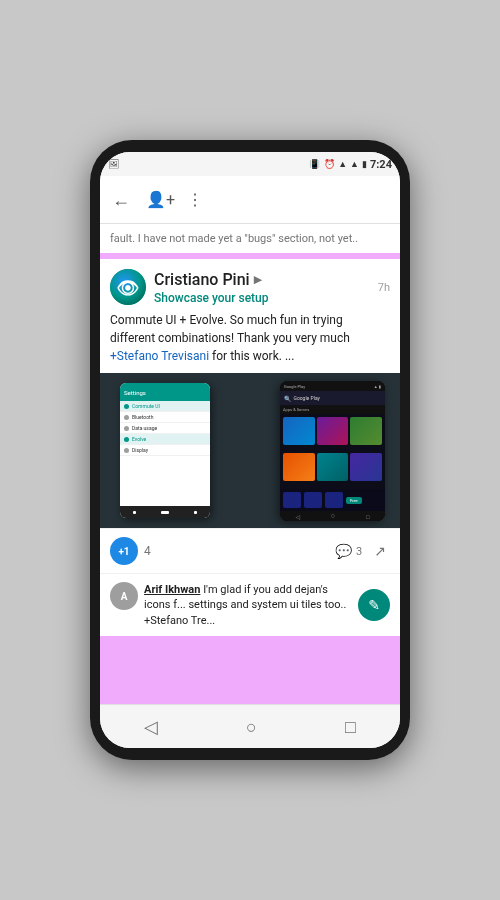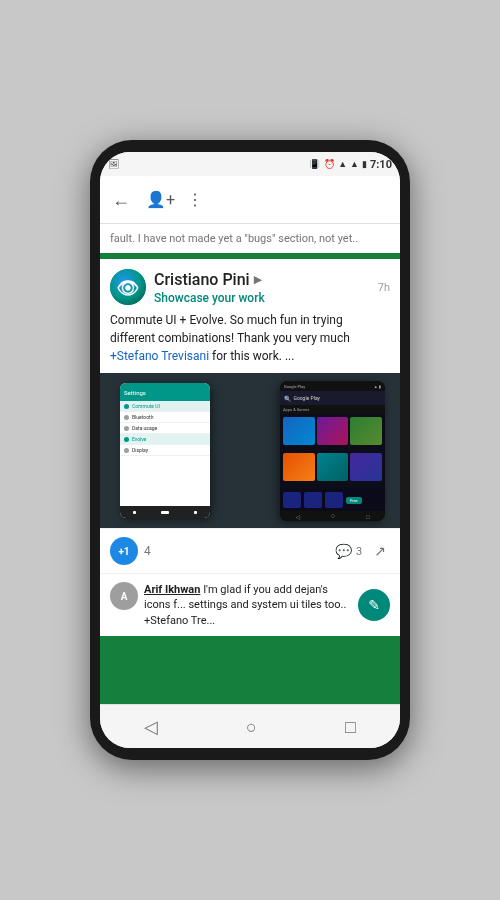--- a/index.html
+++ b/index.html
@@ -96,21 +96,21 @@
       font-size: 16px;
       color: #555;
       padding: 4px;
       cursor: pointer;
     }
 
     
     .content-area {
       flex: 1;
       overflow-y: auto;
-      background: #15803d;
+      background: #f0abfc;
     }
 
     
     .prev-post-text {
       background: #fff;
       padding: 8px 10px;
       font-size: 11px;
       color: #757575;
       margin-bottom: 6px;
       white-space: nowrap;
@@ -513,21 +513,21 @@
     <div class="status-bar">
       <div class="status-left">
         <span class="status-icon">🖼</span>
       </div>
       <div class="status-right">
         <span class="status-icon">📳</span>
         <span class="status-icon">⏰</span>
         <span class="status-icon">▲</span>
         <span class="status-icon">▲</span>
         <span class="status-icon">▮</span>
-        <span class="status-time">7:10</span>
+        <span class="status-time">7:24</span>
       </div>
     </div>
 
     <div class="app-bar">
       <span class="app-bar-back">←</span>
       <div class="app-bar-icons">
         <span class="app-bar-icon">👤+</span>
         <span class="app-bar-icon">⋮</span>
       </div>
     </div>
@@ -538,21 +538,21 @@
 
       <div class="post-card">
 
         <div class="post-header">
           <div class="avatar">
             <div class="avatar-img">👁</div>
           </div>
           <div class="post-meta">
             <span class="poster-name">Cristiano Pini</span>
             <span class="post-arrow">▶</span>
-            <span class="post-community">Showcase your work</span>
+            <span class="post-community">Showcase your setup</span>
           </div>
           <span class="post-time">7h</span>
         </div>
 
         <div class="post-body">
           Commute UI + Evolve. So much fun in trying different combinations! Thank you very much <span class="mention">+Stefano Trevisani</span> for this work. ...
         </div>
 
         <div class="post-image">
 

